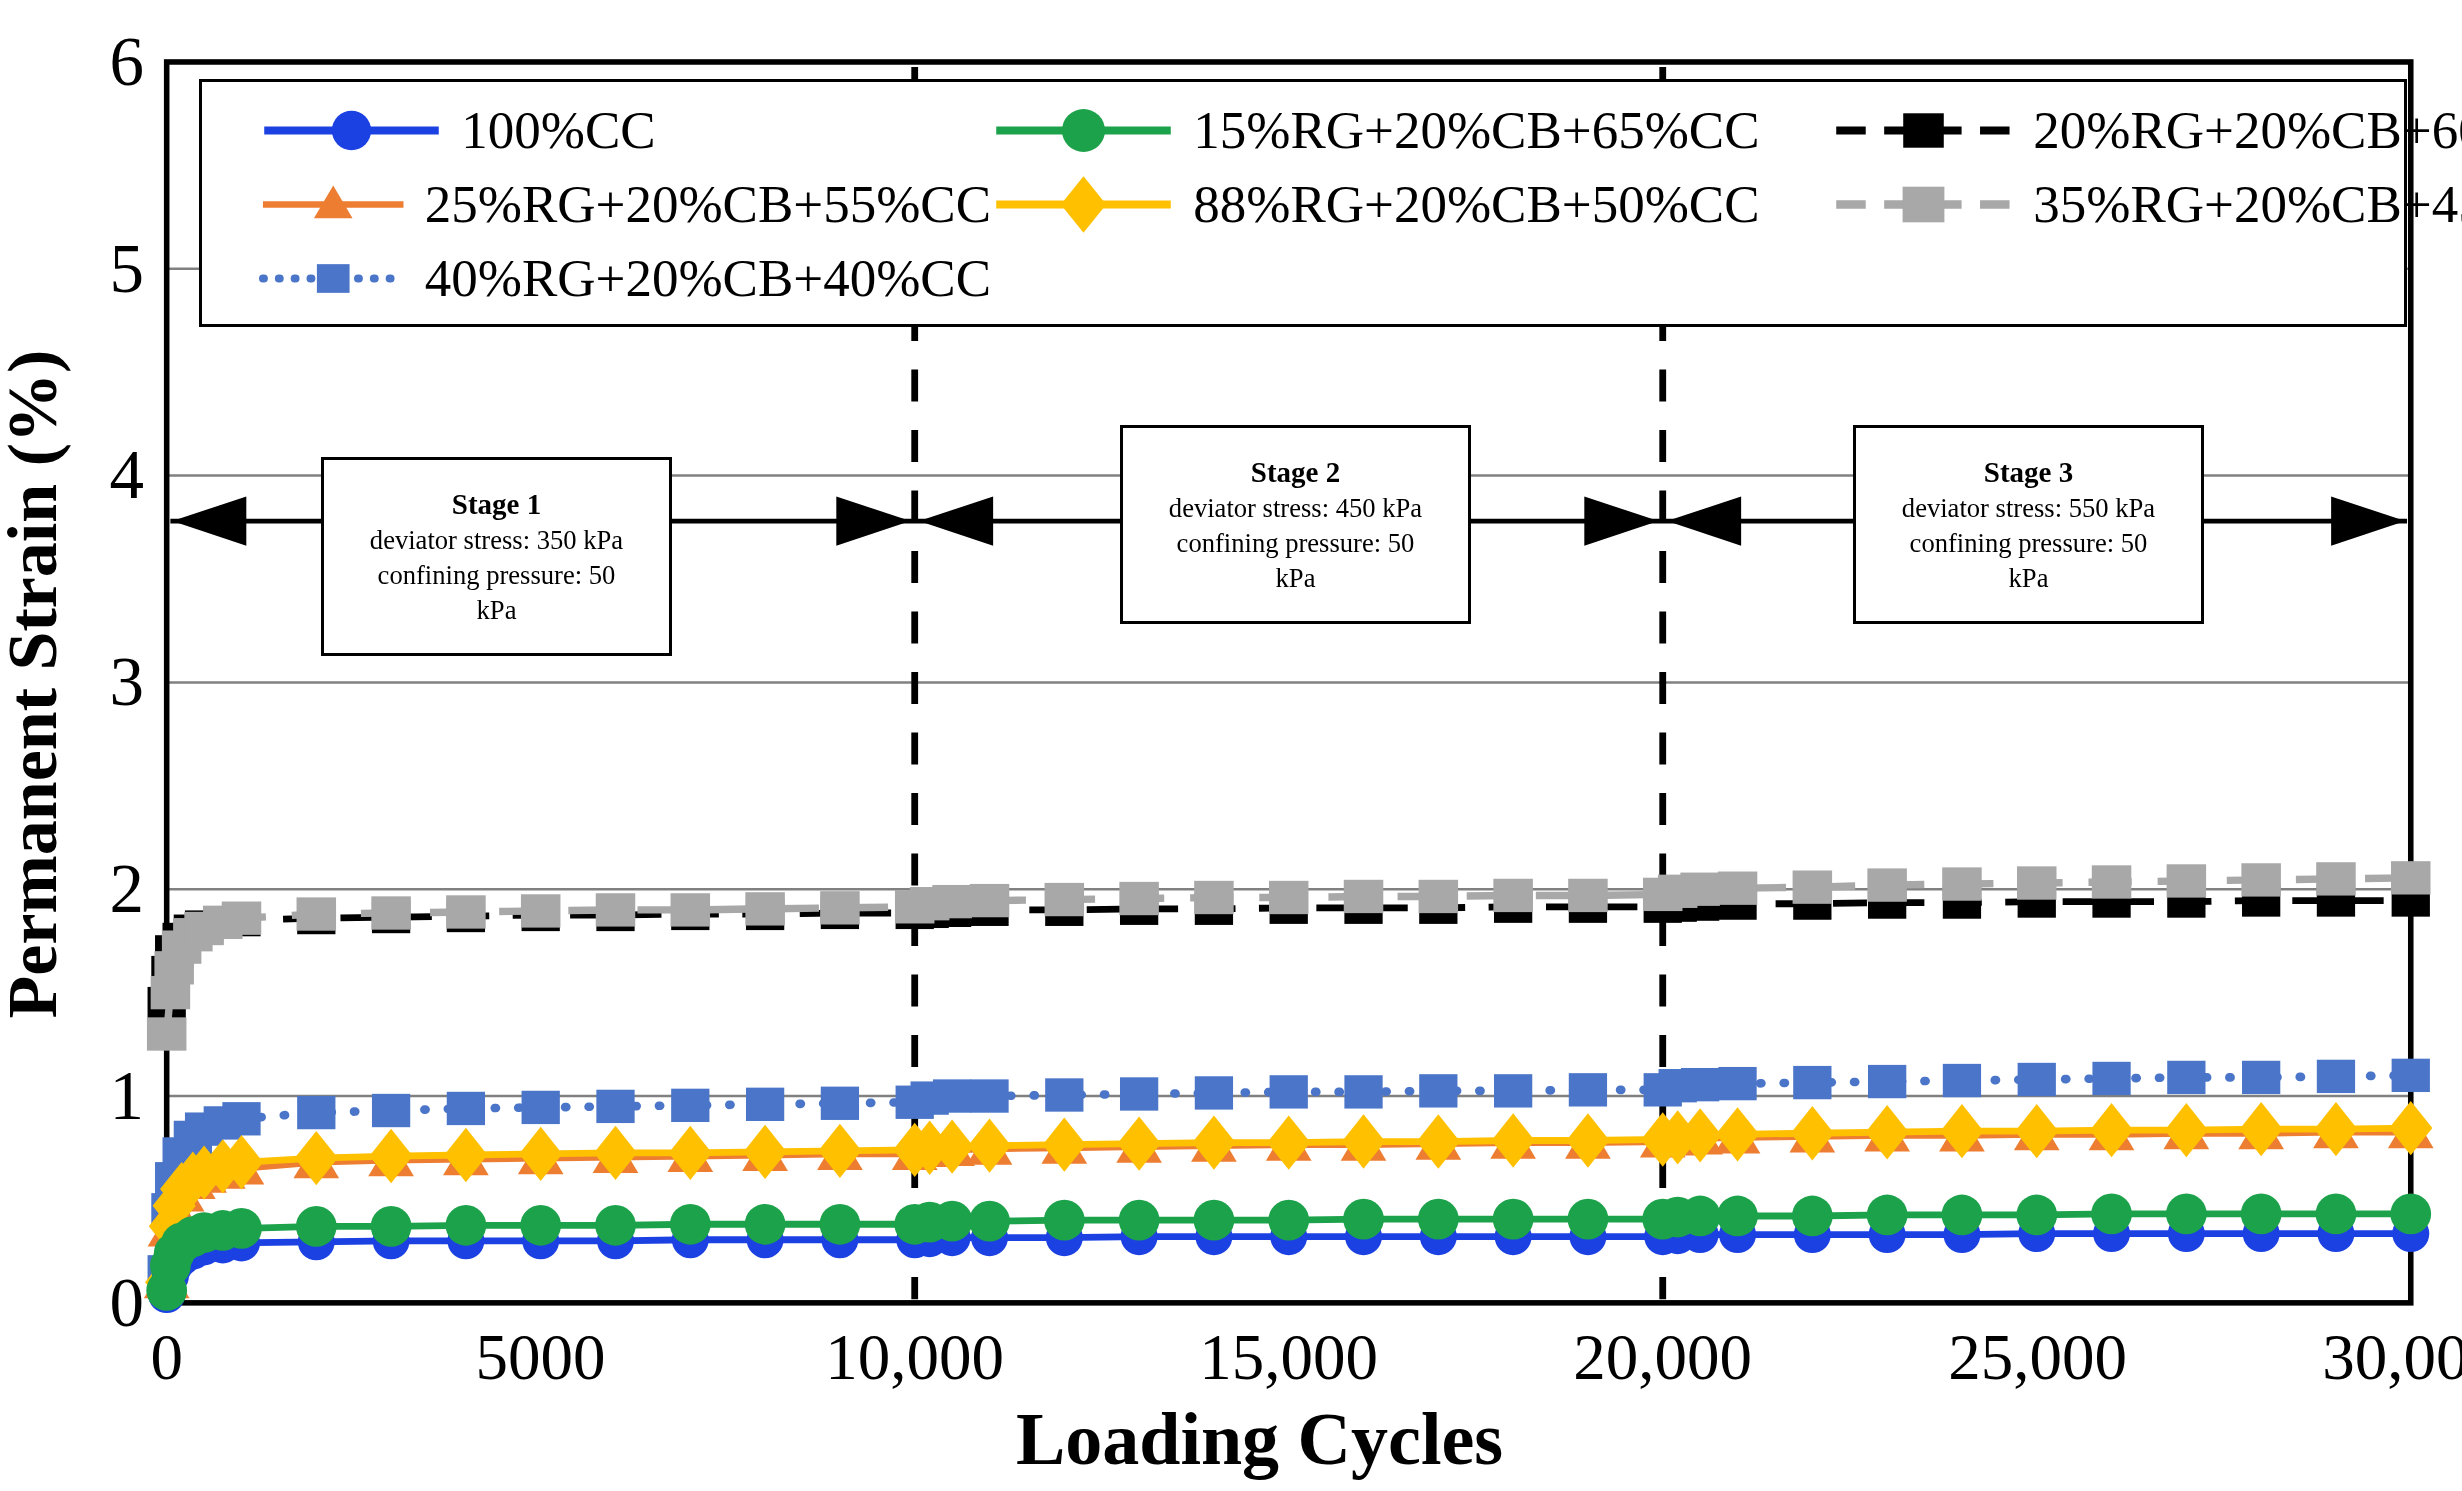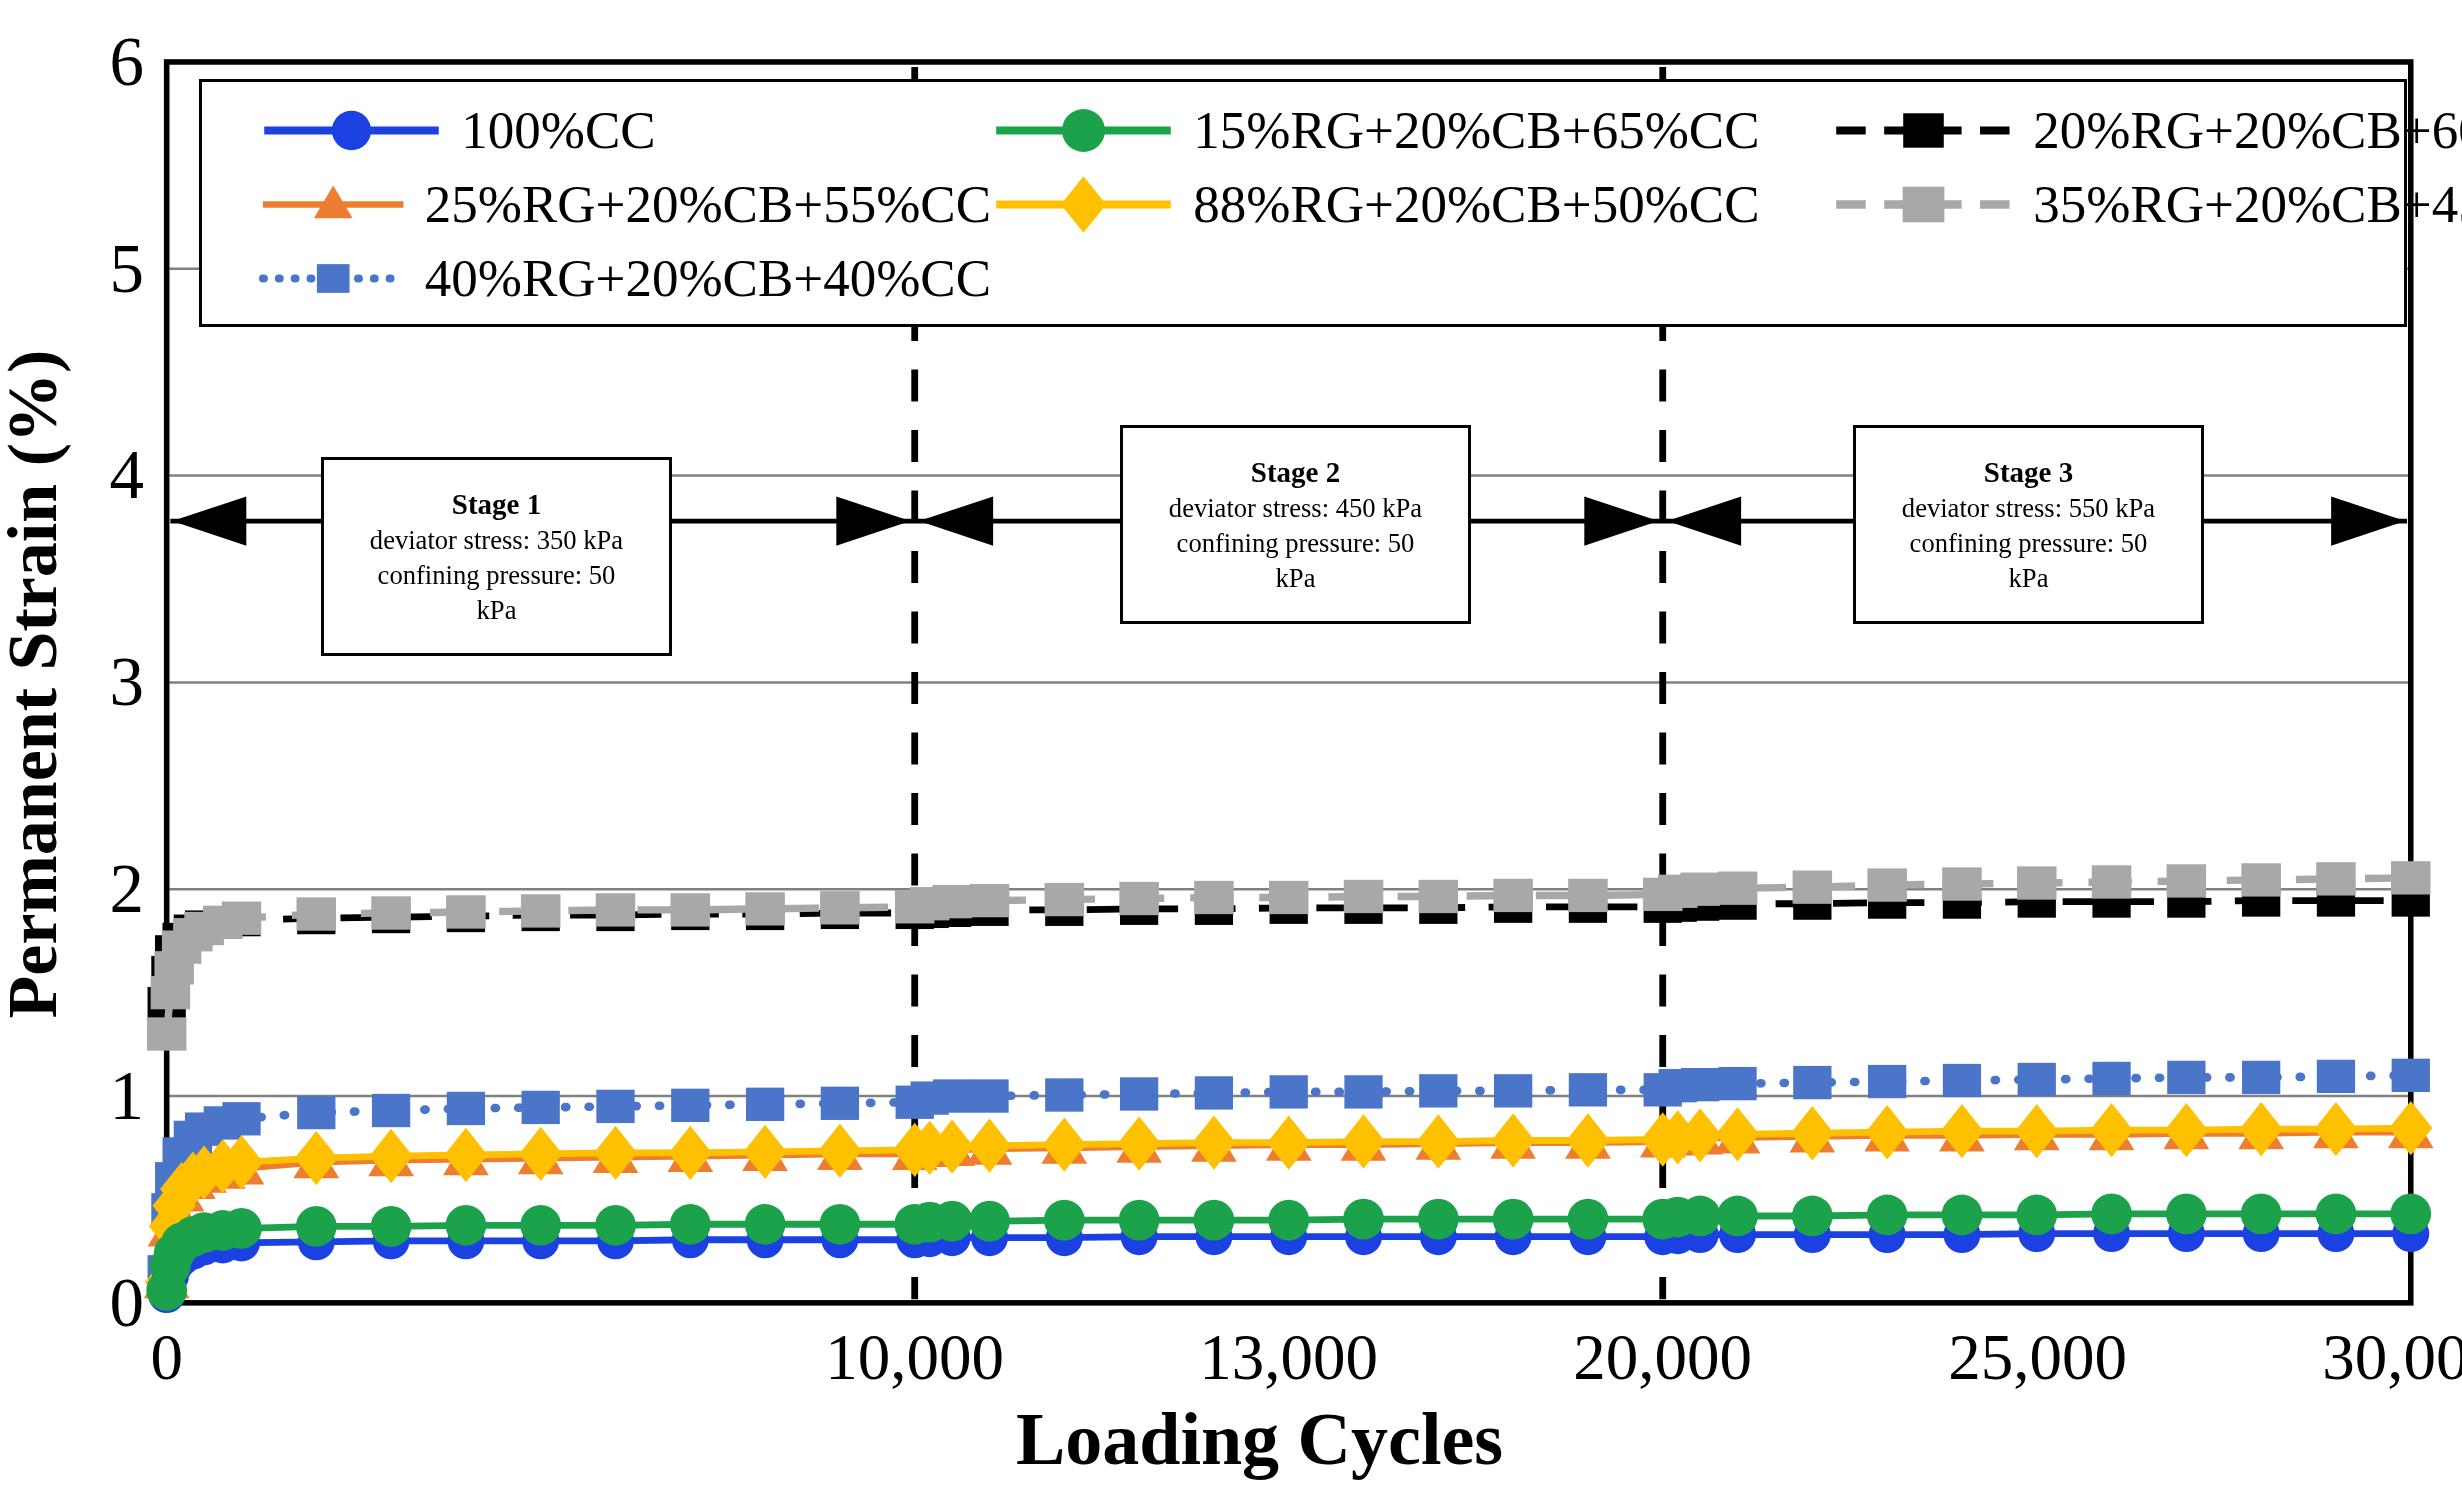--- a/index.html
+++ b/index.html
@@ -449,19 +449,20 @@
     <div class="stage-line">kPa</div>
   </div>
 <div class="tick-label ytick" style="left: 11px; top: 1266px;">0</div>
     <div class="tick-label ytick" style="left: 11px; top: 1059px;">1</div>
     <div class="tick-label ytick" style="left: 11px; top: 852px;">2</div>
     <div class="tick-label ytick" style="left: 11px; top: 645px;">3</div>
     <div class="tick-label ytick" style="left: 11px; top: 438px;">4</div>
     <div class="tick-label ytick" style="left: 11px; top: 232px;">5</div>
     <div class="tick-label ytick" style="left: 11px; top: 25px;">6</div>
     <div class="tick-label xtick" style="left: 6.2px; top: 1320px;">0</div>
+    <div class="tick-label xtick" style="left: 380px; top: 1320px;">5000</div>
     <div class="tick-label xtick" style="left: 754px; top: 1320px;">10,000</div>
-    <div class="tick-label xtick" style="left: 1128px; top: 1320px;">13,000</div>
+    <div class="tick-label xtick" style="left: 1128px; top: 1320px;">15,000</div>
     <div class="tick-label xtick" style="left: 1502px; top: 1320px;">20,000</div>
     <div class="tick-label xtick" style="left: 1877px; top: 1320px;">25,000</div>
     <div class="tick-label xtick" style="left: 2251px; top: 1320px;">30,000</div>
   </div>
 
 
 </body></html>

